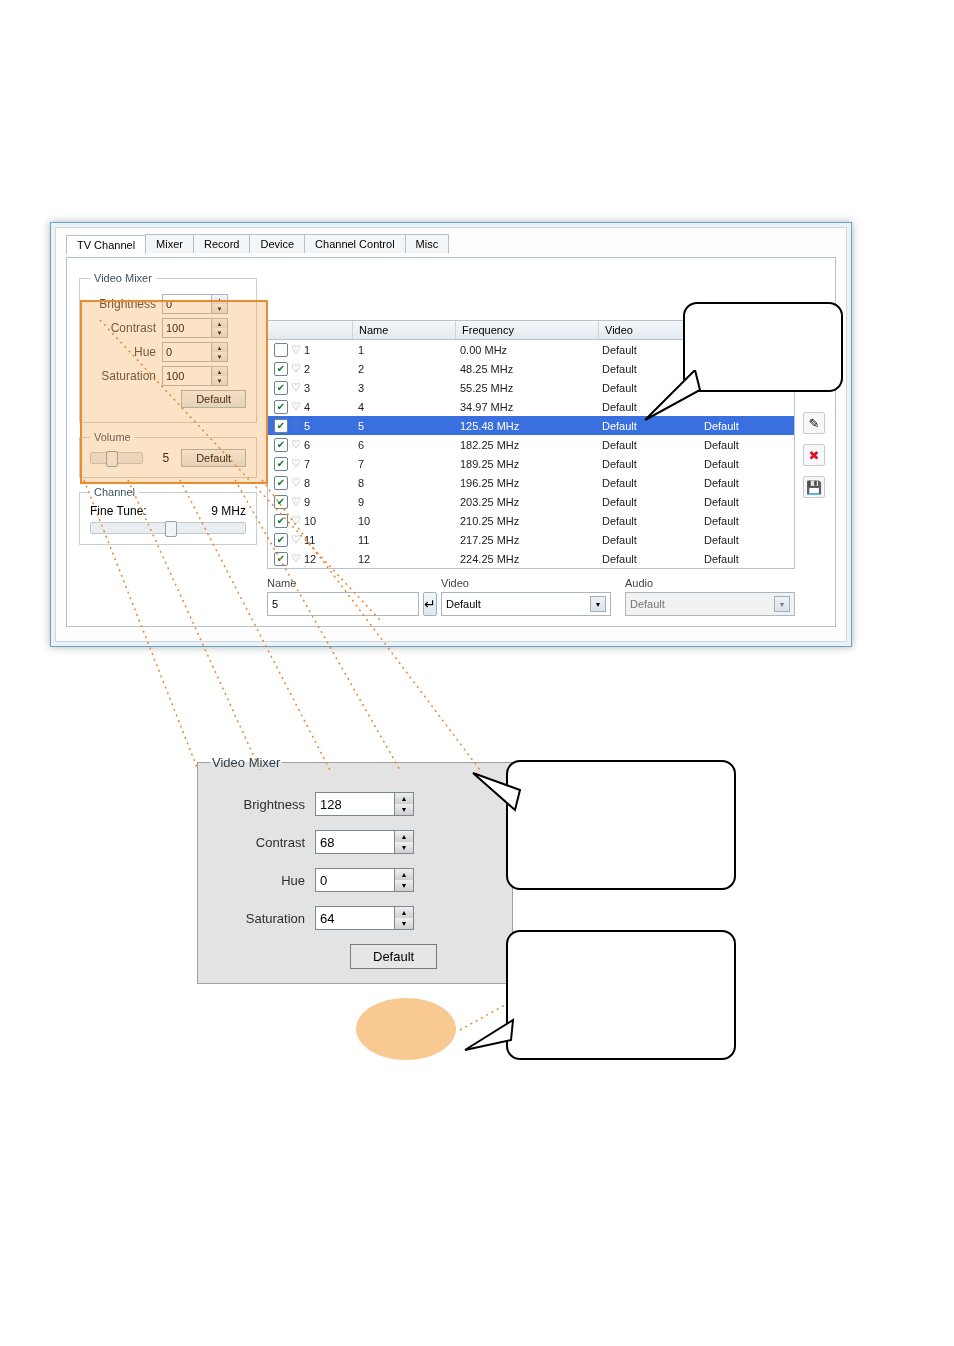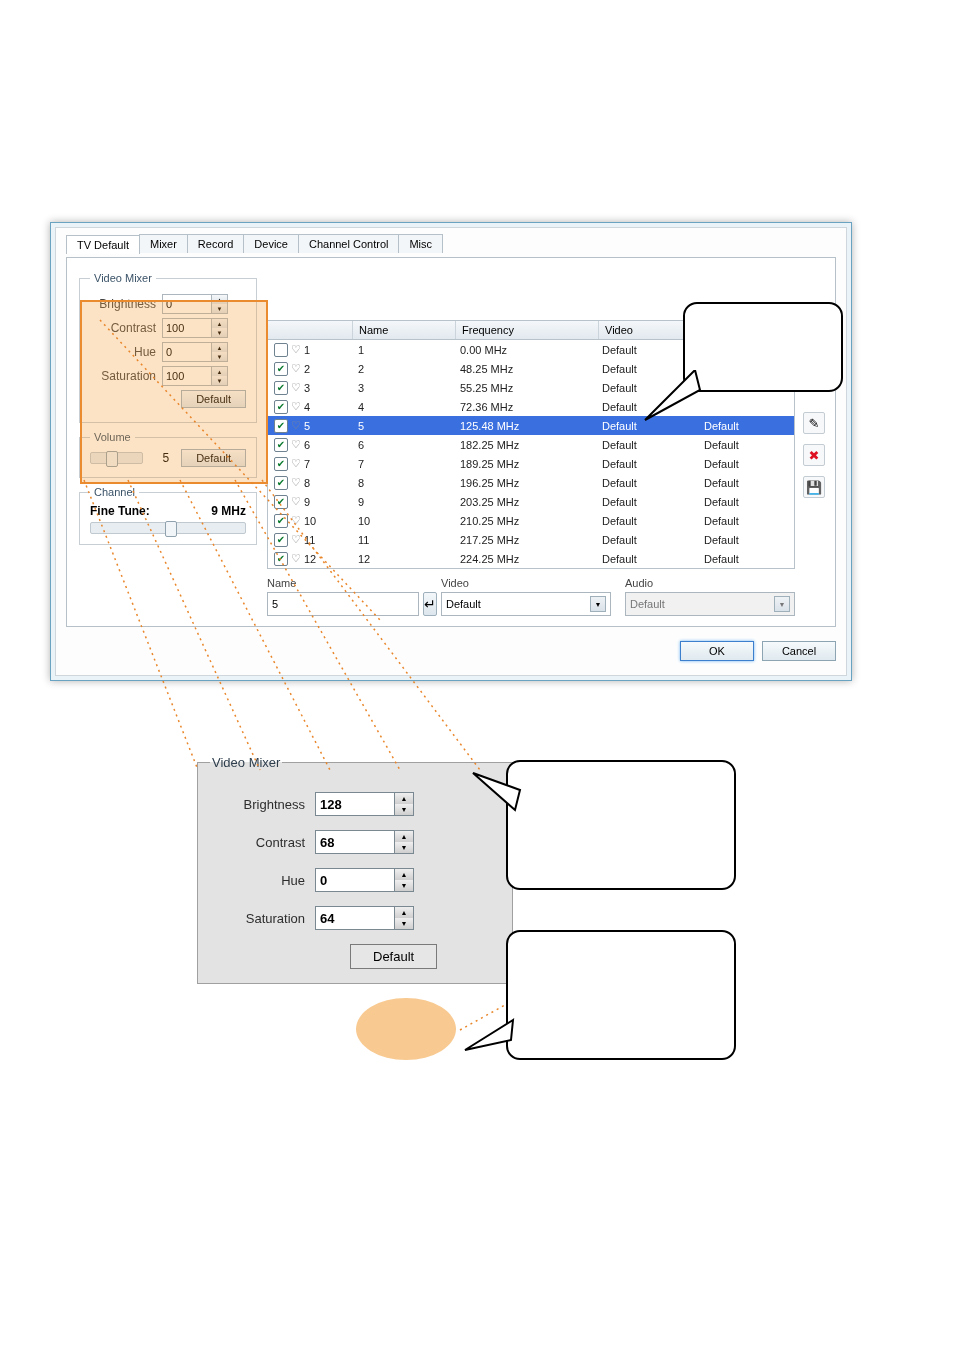--- a/index.html
+++ b/index.html
@@ -135,21 +135,21 @@
     position: absolute;
     top: -2px;
     width: 10px; height: 14px;
     background: #f2f5f8;
     border: 1px solid #8fa2ae;
     border-radius: 2px;
   }
   .volume-group { margin-bottom: 8px; }
   .vol-inner { display: flex; align-items: center; gap: 8px; }
   .vol-inner .slider { flex: 1; }
-  .channel-row { display: flex; align-items: center; gap: 6px; font-weight: bold; }
+  .channel-row { display: flex; align-items: center; gap: 6px; }
   .channel-row .slider { flex: 1; }
   
   .list-area {
     flex: 1;
     position: relative;
     display: flex;
     flex-direction: column;
     margin-top: 48px;
   }
   .list-header {
@@ -327,21 +327,20 @@
   }
   .zoom-row label { width: 95px; text-align: right; color: #2d2d2d; }
   .zoom-spin { display: flex; }
   .zoom-spin input {
     width: 70px;
     height: 20px;
     border: 1px solid #7a8892;
     font-size: 13px;
     padding: 1px 4px;
     background: #fff;
-    font-weight: bold;
   }
   .zoom-spin .arrows {
     width: 18px;
     display: flex; flex-direction: column;
     border: 1px solid #7a8892;
     border-left: none;
   }
   .zoom-spin .arrows div {
     flex: 1;
     background: linear-gradient(#efefef,#cfcfcf);
@@ -365,21 +364,21 @@
     pointer-events: none;
   }
 </style>
 </head>
 <body>
 
 <div class="settings-window">
 
   <div class="inner-panel">
     <div class="tabs">
-      <div class="tab active">TV Default</div>
+      <div class="tab active">TV Channel</div>
       <div class="tab">Mixer</div>
       <div class="tab">Record</div>
       <div class="tab">Device</div>
       <div class="tab">Channel Control</div>
       <div class="tab">Misc</div>
     </div>
 
     <div class="tab-body">
 
       <div class="left-col">
@@ -505,21 +504,21 @@
               <div class="cell col-video">Default</div>
               <div class="cell col-audio"></div>
             </div>
             <div class="row">
               <div class="cell col-chk">
                 <span class="chk">✔</span>
                 <span class="heart">♡</span>
                 <span>4</span>
               </div>
               <div class="cell col-name">4</div>
-              <div class="cell col-freq">72.36 MHz</div>
+              <div class="cell col-freq">34.97 MHz</div>
               <div class="cell col-video">Default</div>
               <div class="cell col-audio"></div>
             </div>
             <div class="row selected">
               <div class="cell col-chk">
                 <span class="chk">✔</span>
                 <span class="heart">♡</span>
                 <span>5</span>
               </div>
               <div class="cell col-name">5</div>
@@ -640,24 +639,20 @@
         <div class="sq">
           <span style="color:#d12">✖</span>
         </div>
         <div class="sq">
           <span>💾</span>
         </div>
       </div>
 
     </div>
 
-    <div class="dialog-buttons">
-      <button class="primary">OK</button>
-      <button>Cancel</button>
-    </div>
   </div>
 </div>
 
 <div class="highlight-rect" style="left:80px; top:300px; width:184px; height:180px"></div>
 
 <fieldset class="zoom-panel">
   <legend>Video Mixer</legend>
 
   <div class="zoom-row">
     <label>Brightness</label>

